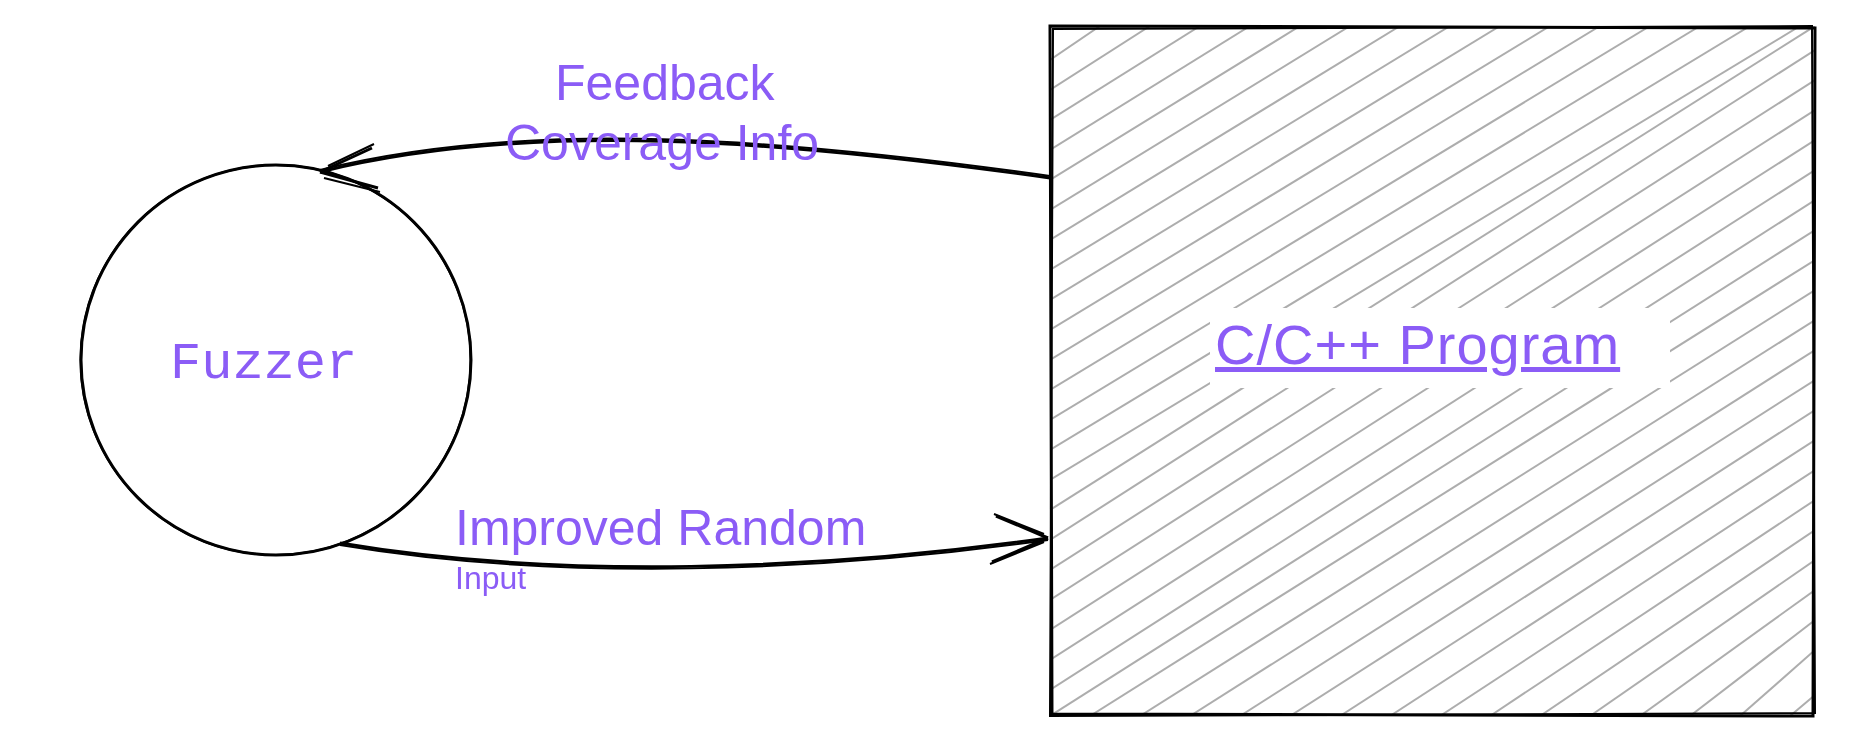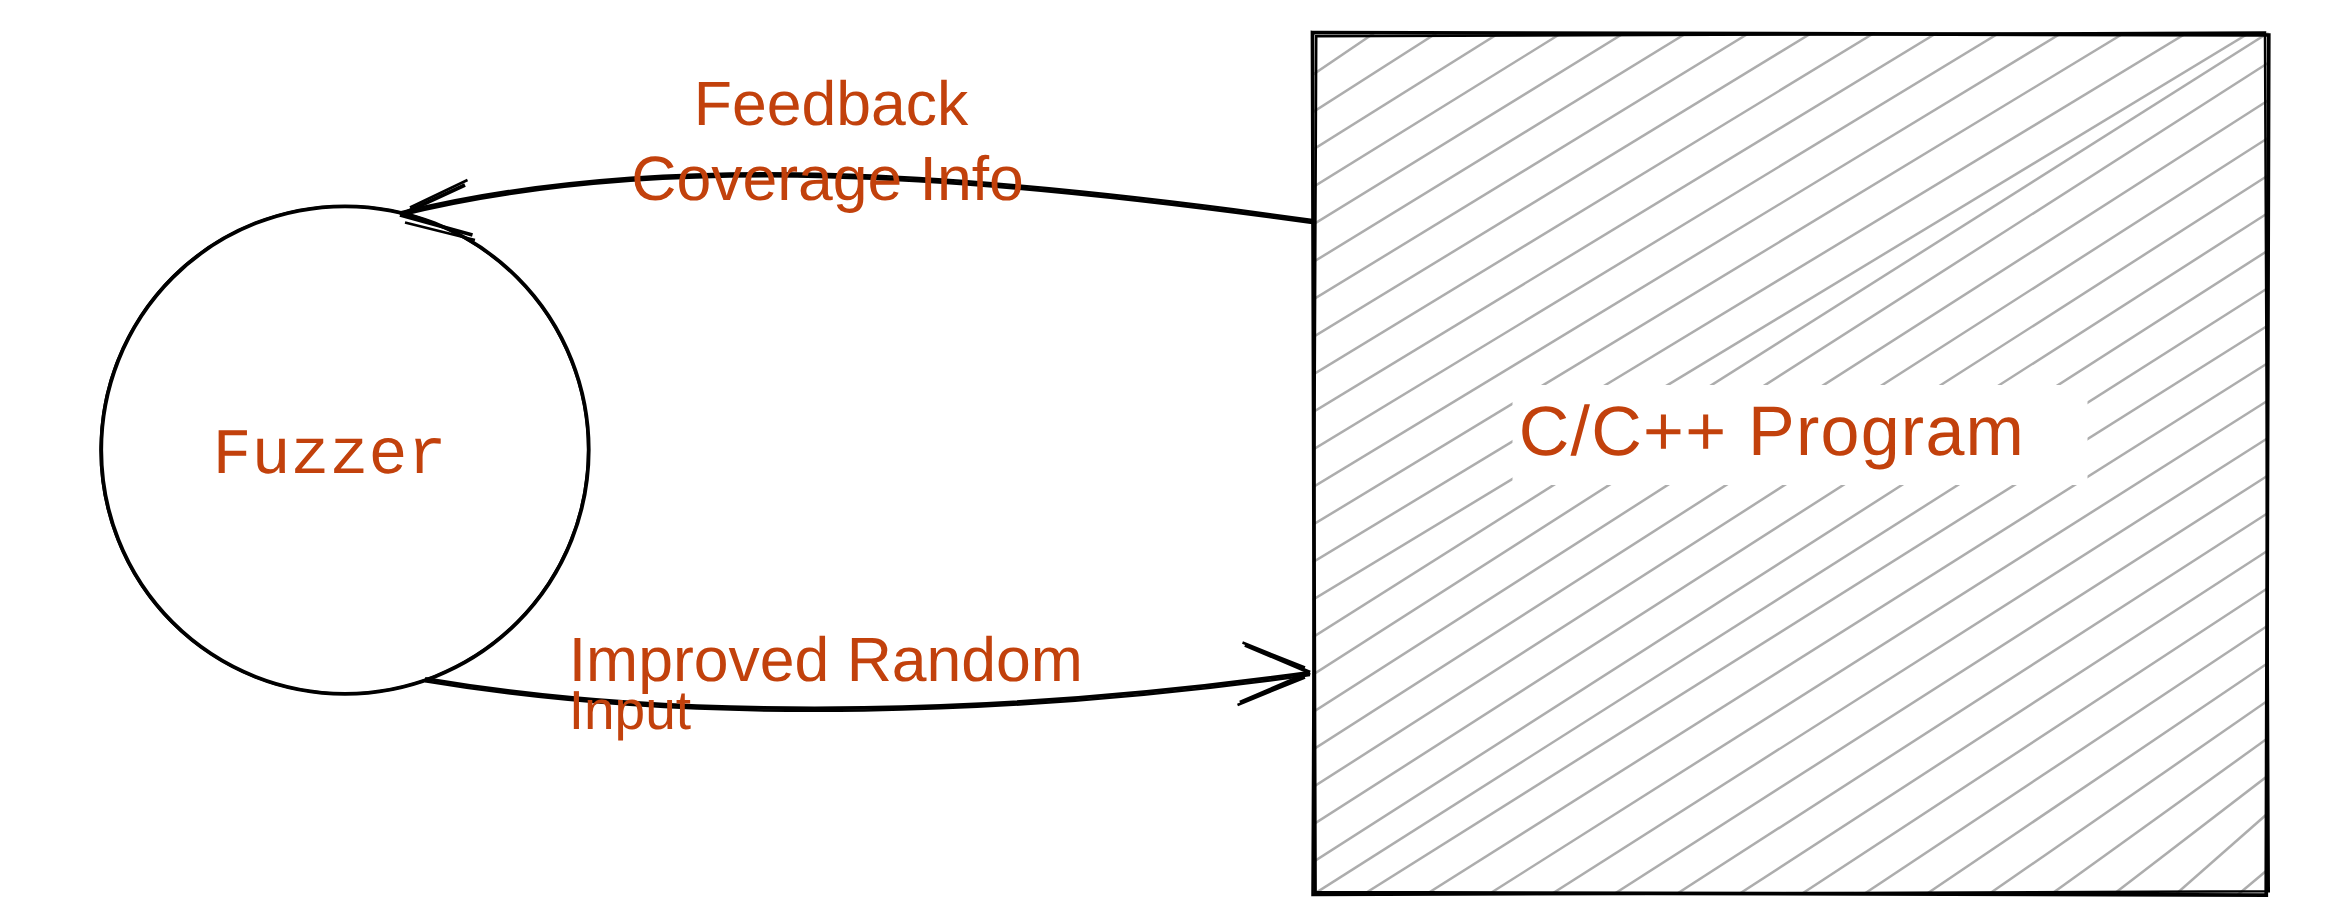--- a/index.html
+++ b/index.html
@@ -16,21 +16,21 @@
     width: 1860px;
     height: 738px;
   }
   svg {
     position: absolute;
     top: 0;
     left: 0;
   }
   .label {
     position: absolute;
-    color: #c2410c;
+    color: #8b5cf6;
     font-weight: 400;
     line-height: 1.15;
     white-space: pre;
     text-align: center;
   }
 </style>
 </head>
 <body>
 
 <div class="canvas">
@@ -106,20 +106,20 @@
       <path d="M 340 545  C 560 582, 820 572, 1048 540" fill="none" stroke="#000" stroke-width="2"></path>
 
       <path d="M 1048 538 L 996 516 M 1048 538 L 992 562" fill="none" stroke="#000" stroke-width="3"></path>
       <path d="M 1044 534 L 994 514 M 1044 542 L 990 564" fill="none" stroke="#000" stroke-width="2"></path>
     </g>
 
   </svg>
 
   <div class="label" style="left:170px; top:335px; font-size:52px;font-family:Liberation Mono, monospace;">Fuzzer</div>
 
-  <div class="label" style="left:1215px; top:313px; font-size:56px; letter-spacing:1px;">C/C++ Program</div>
+  <div class="label" style="left:1215px; top:313px; font-size:56px; letter-spacing:1px;text-decoration:underline;">C/C++ Program</div>
 
   <div class="label" style="left:555px; top:55px; font-size:50px;">Feedback</div>
   <div class="label" style="left:505px; top:115px; font-size:50px;">Coverage Info</div>
 
   <div class="label" style="left:455px; top:500px; font-size:50px;">Improved Random</div>
-  <div class="label" style="left:455px; top:544px; font-size:44px;">Input</div>
+  <div class="label" style="left:455px; top:560px; font-size:32px;">Input</div>
 </div>
 
 </body></html>

